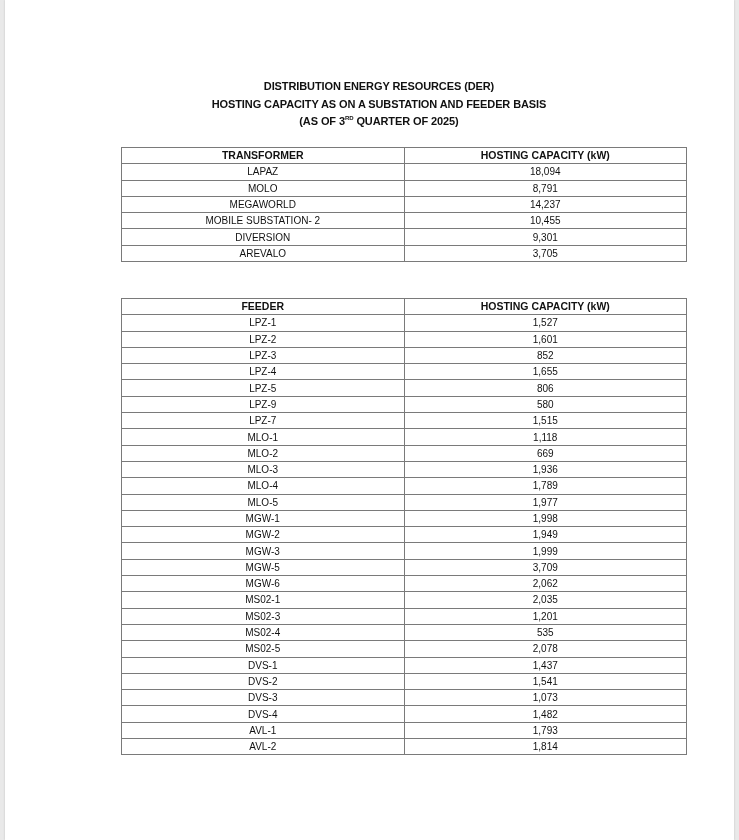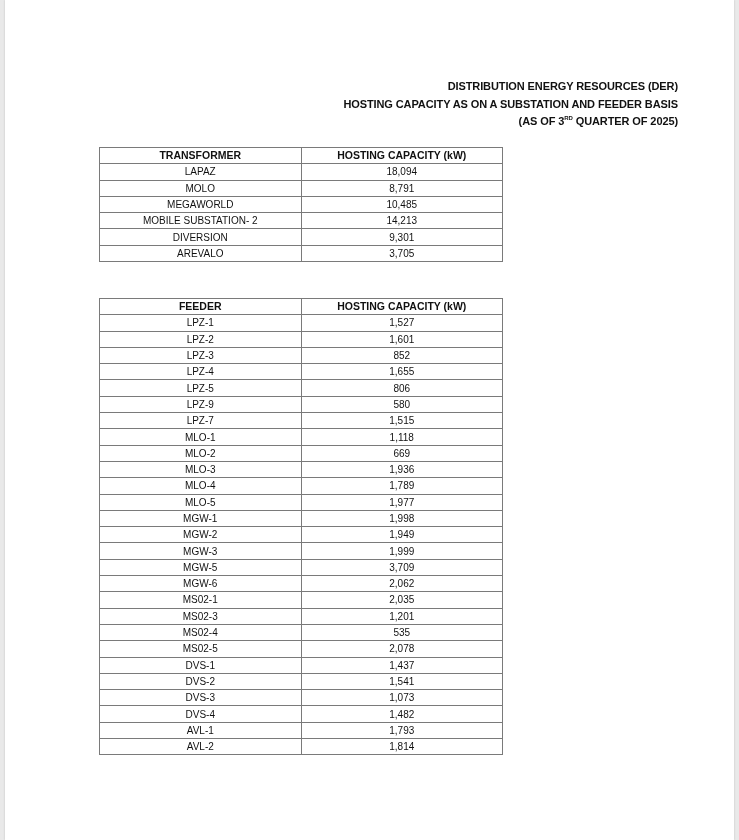--- a/index.html
+++ b/index.html
@@ -10,26 +10,27 @@
       color: #111;
       position: relative;
     }
     .page {
       position: absolute; left: 5px; top: 0; width: 729px; height: 840px;
       background: #ffffff;
       box-shadow: 0 0 2px rgba(0,0,0,0.18);
     }
     .title-block {
       position: absolute; left: 0; top: 78px; width: 678px;
-      text-align: right; font-weight: bold; font-size: 11px; line-height: 17.5px;
+      text-align: center; font-weight: bold; font-size: 11px; line-height: 17.5px;
       letter-spacing: -0.1px;
+      padding-left: 40px;
     }
     .title-block sup { font-size: 6px; vertical-align: 5px; line-height: 0; }
     table {
-      position: absolute; left: 99px; width: 404px;
+      position: absolute; left: 121px; width: 566px;
       border-collapse: collapse; font-size: 10px;
     }
     td, th {
       border: 1px solid #7a7a7a; text-align: center; padding: 0;
       height: 15.3px; line-height: 15px; width: 50%;
     }
     th { font-weight: bold; font-size: 10.5px; }
     #transformer-table { top: 147px; }
     #feeder-table { top: 298px; border-radius: 18px; }
   </style>
@@ -55,25 +56,25 @@
       <tr>
         <td>LAPAZ</td>
         <td>18,094</td>
       </tr>
       <tr>
         <td>MOLO</td>
         <td>8,791</td>
       </tr>
       <tr>
         <td>MEGAWORLD</td>
-        <td>10,485</td>
+        <td>14,237</td>
       </tr>
       <tr>
         <td>MOBILE SUBSTATION- 2</td>
-        <td>14,213</td>
+        <td>10,455</td>
       </tr>
       <tr>
         <td>DIVERSION</td>
         <td>9,301</td>
       </tr>
       <tr>
         <td>AREVALO</td>
         <td>3,705</td>
       </tr>
     </tbody>

